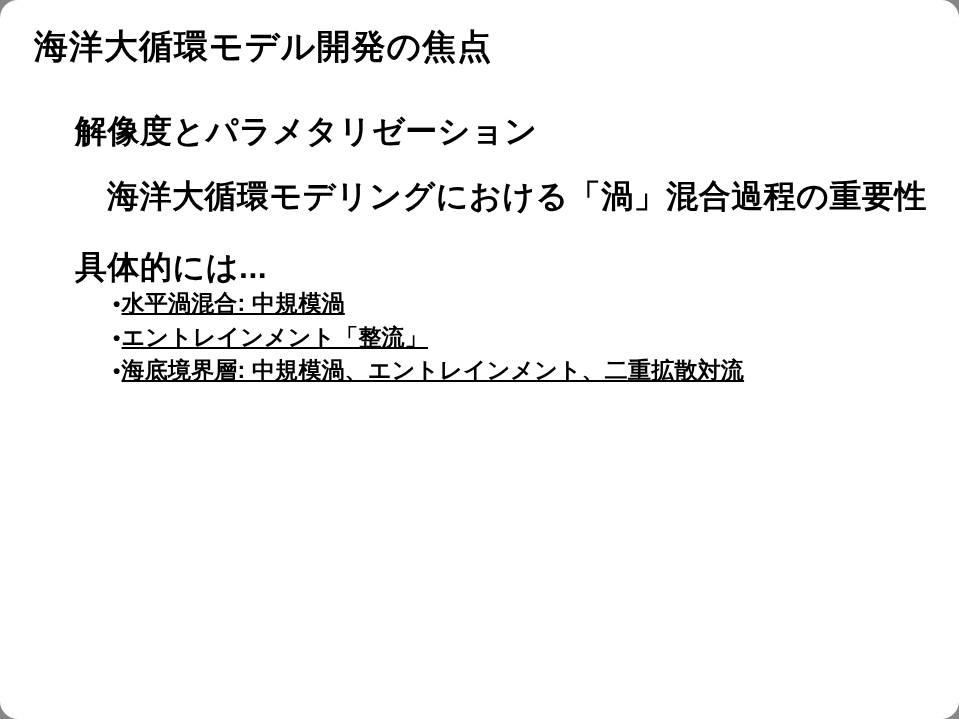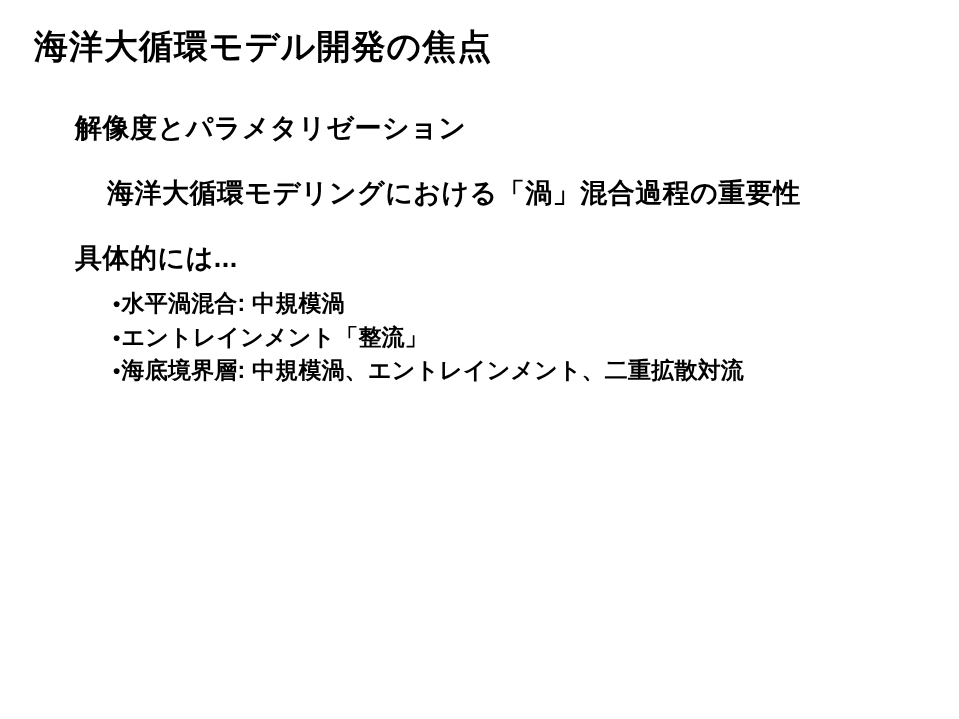--- a/index.html
+++ b/index.html
@@ -8,53 +8,55 @@
     background: #888;
   }
   .slide {
     position: relative;
     width: 959px;
     height: 719px;
     background: #ffffff;
     overflow: hidden;
     font-family: "Liberation Sans", sans-serif;
     color: #000000;
+    border-radius: 18px;
   }
   .slide-title {
     position: absolute;
     left: 34px;
     top: 24px;
     margin: 0;
     font-size: 34px;
     font-weight: bold;
     letter-spacing: 1px;
     white-space: nowrap;
   }
   .point {
     position: absolute;
     left: 75px;
     margin: 0;
-    font-size: 27px;
+    font-size: 32px;
     font-weight: bold;
     letter-spacing: 0.5px;
     white-space: nowrap;
   }
   .point-1 { top: 110px; }
   .point-2 { top: 175px; margin-left: 32px; }
-  .point-3 { top: 240px; text-align: center; }
+  .point-3 { top: 246px; text-align: center; }
   .details {
     position: absolute;
     left: 113px;
     top: 287px;
     margin: 0;
     padding: 0;
     list-style: none;
     font-size: 23px;
     font-weight: bold;
     letter-spacing: 0.2px;
+    text-decoration: underline;
   }
   .details li {
     height: 33.5px;
     line-height: 33.5px;
     white-space: nowrap;
   }
   .bullet {
     display: inline-block;
     margin-right: 1px;
     font-size: 21px;

